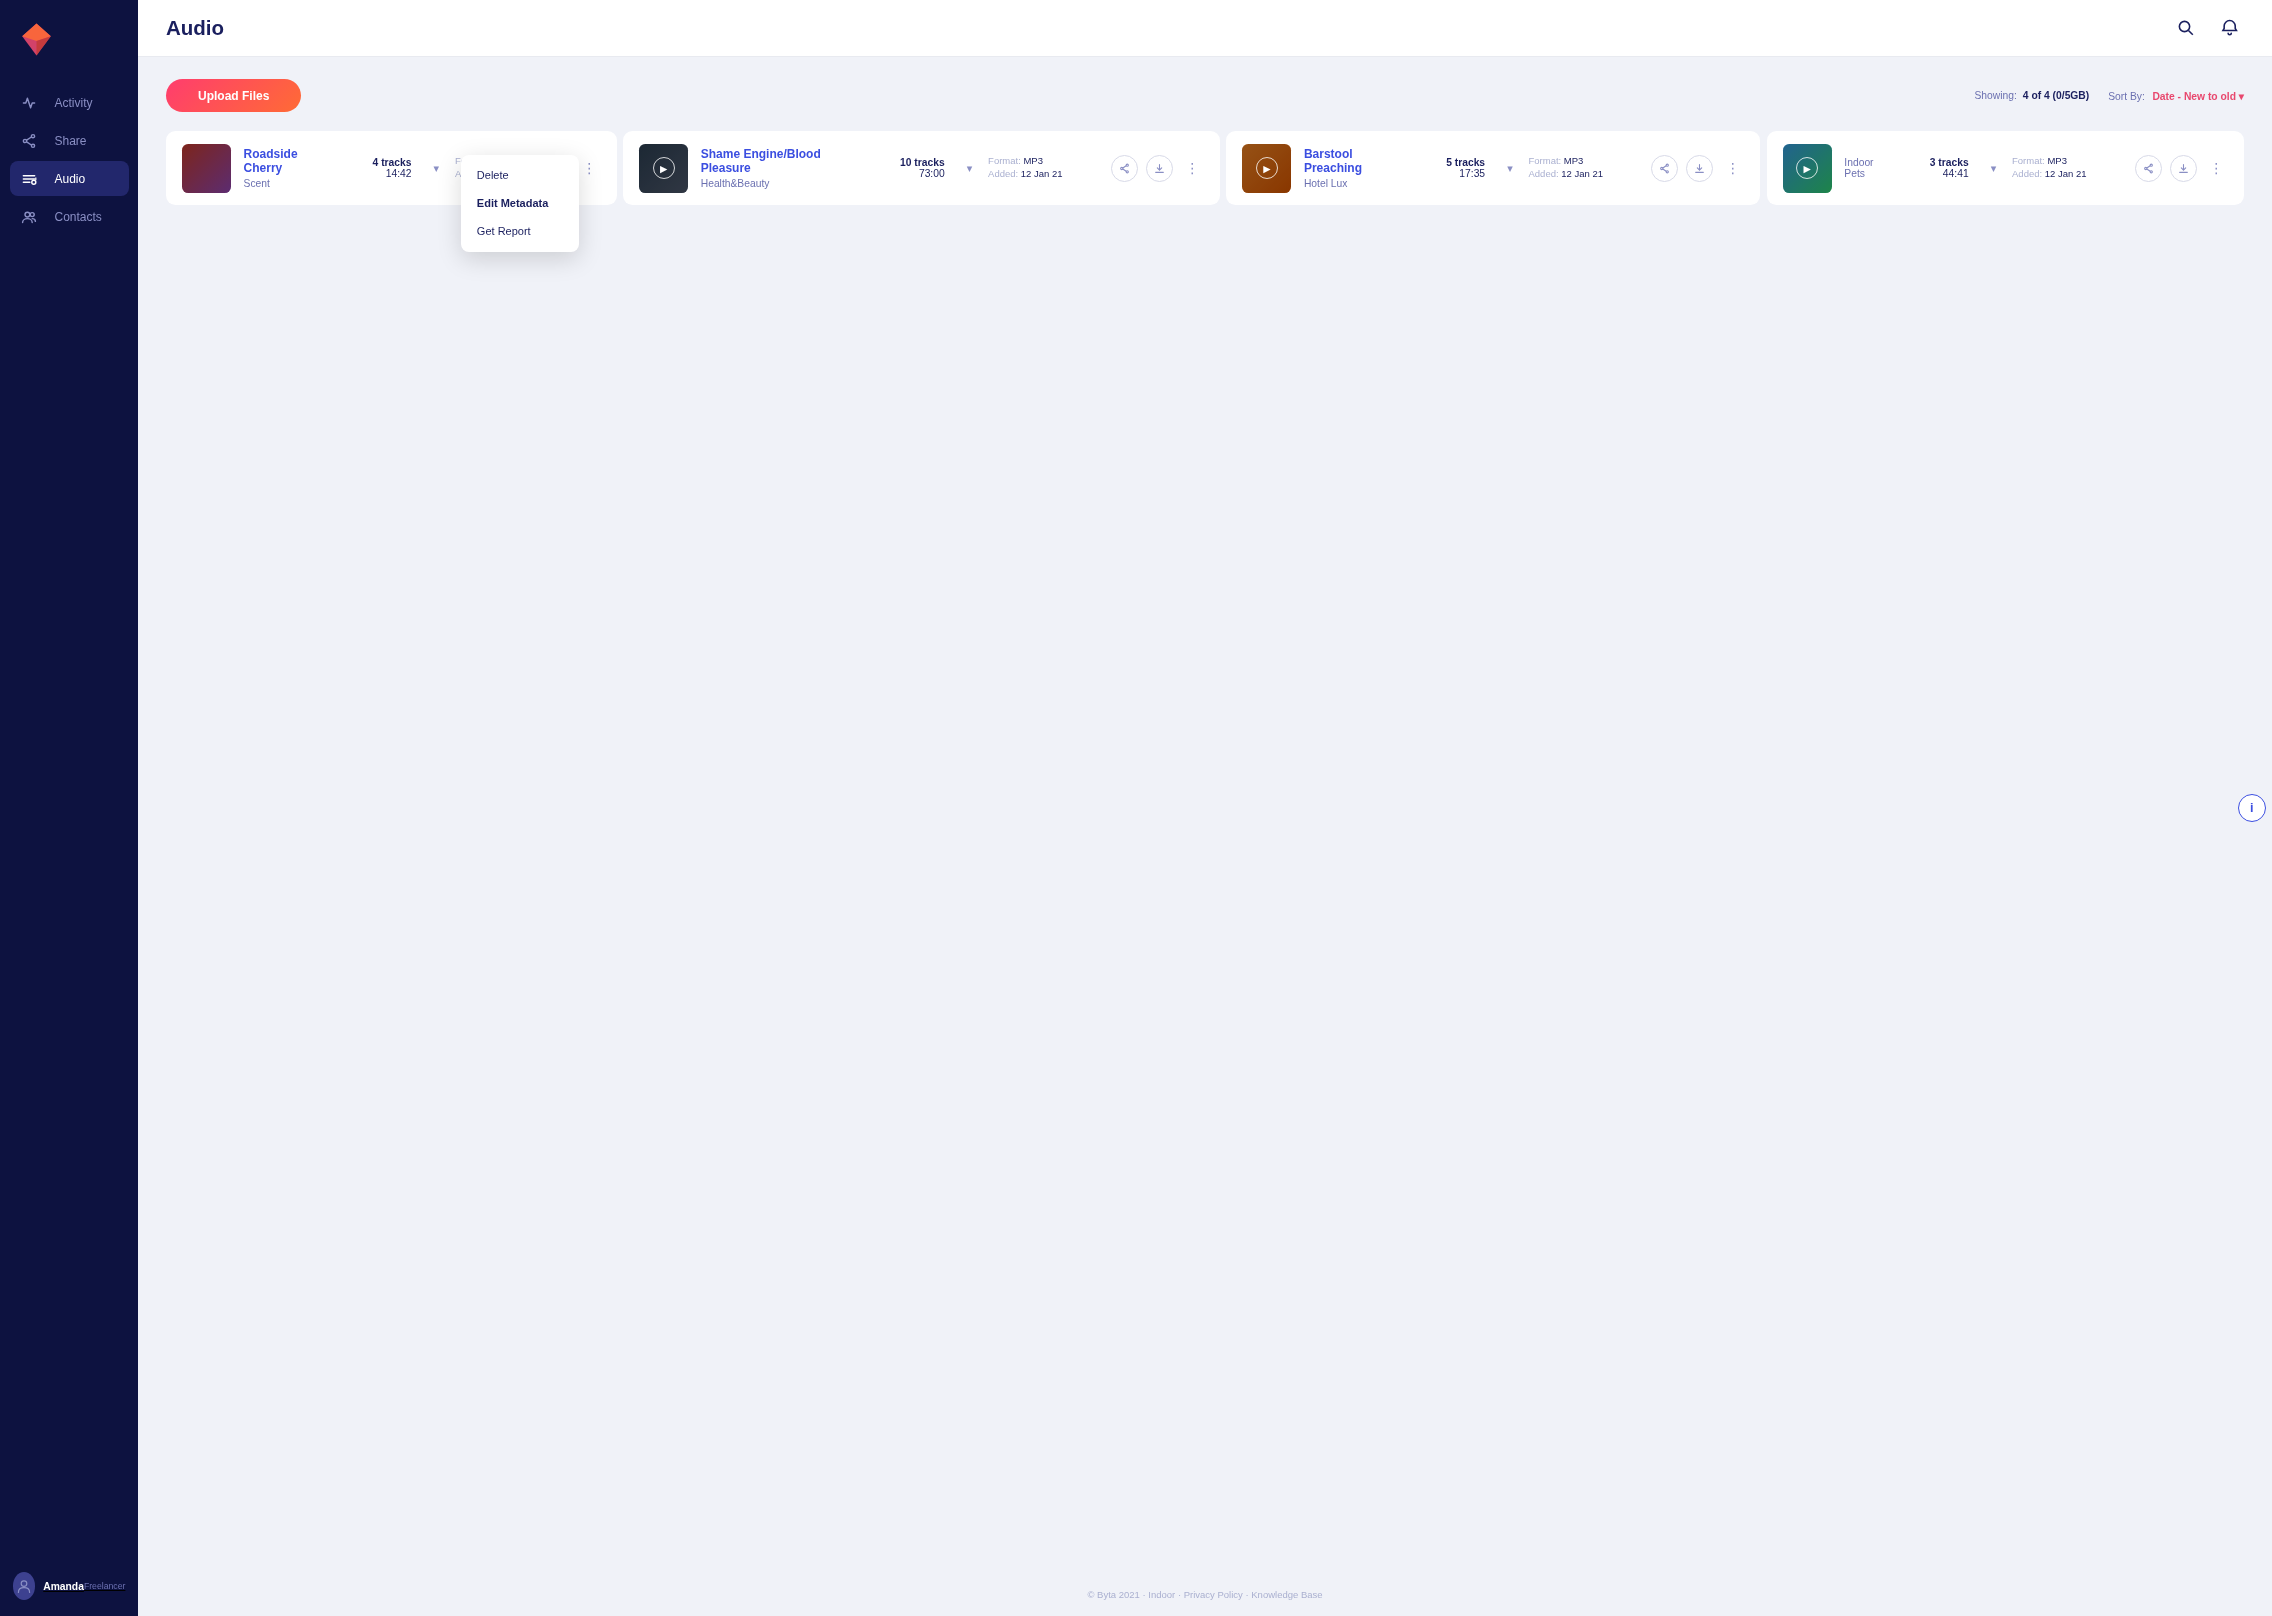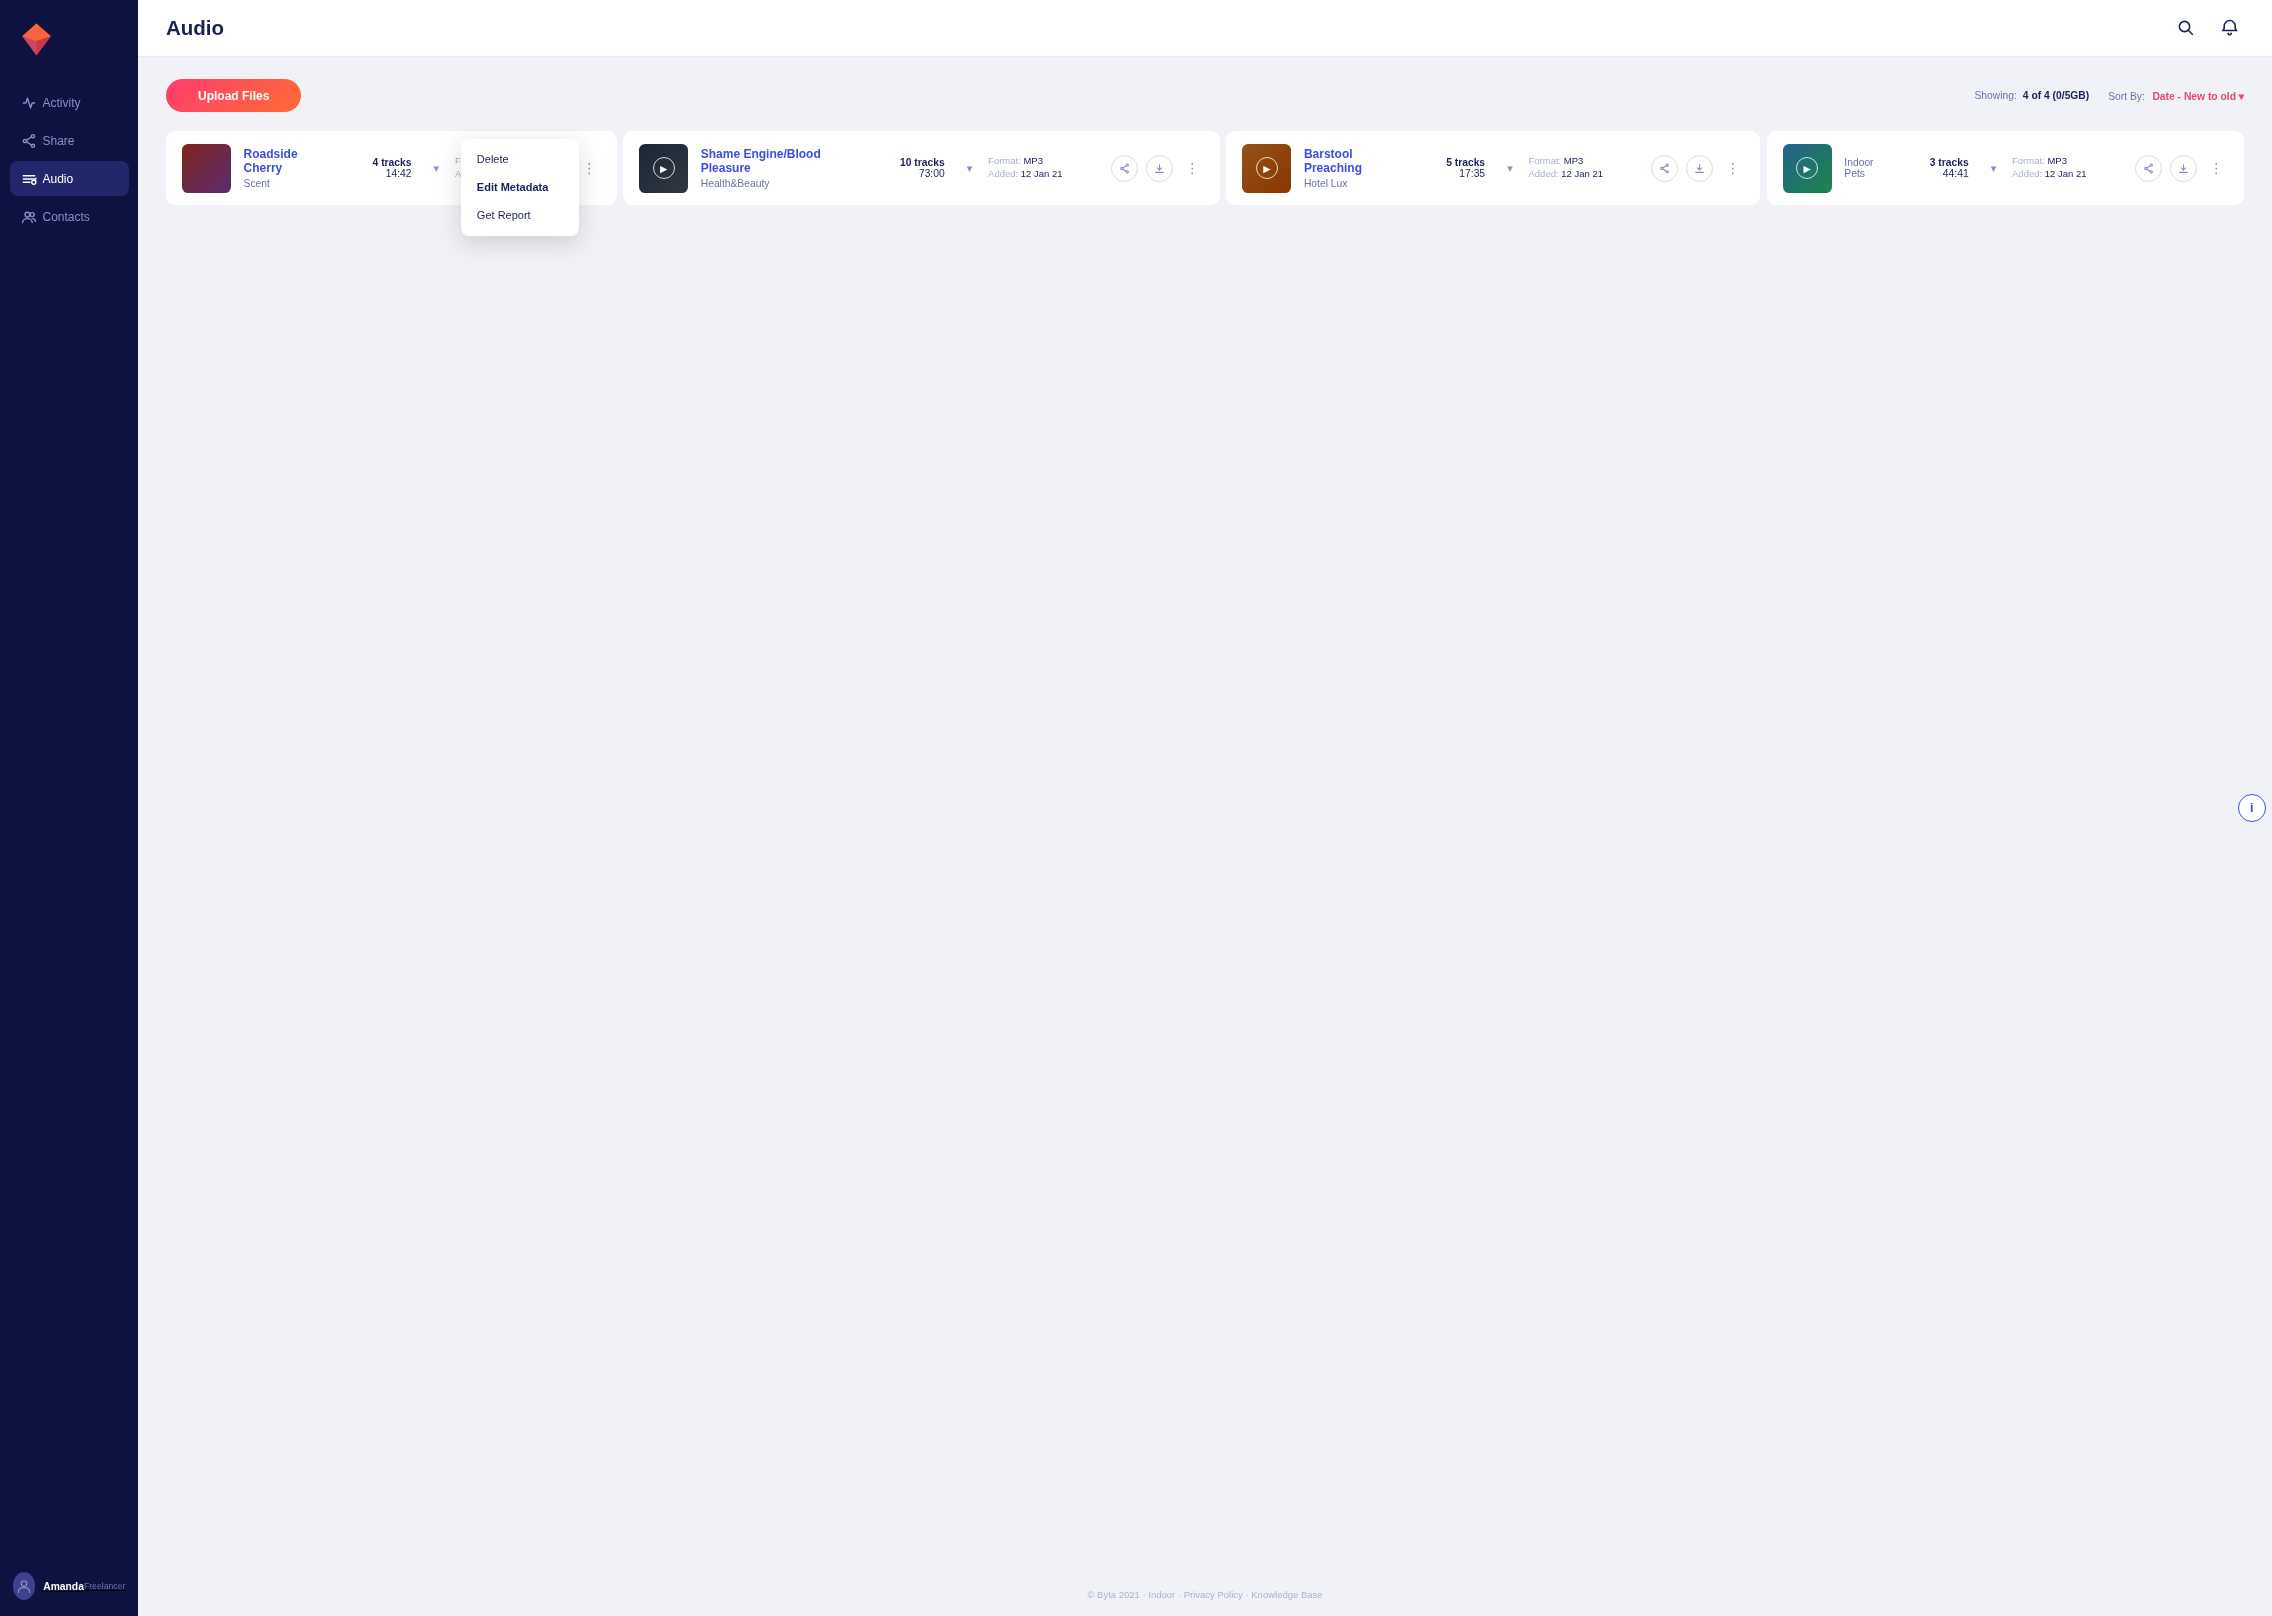--- a/index.html
+++ b/index.html
@@ -31,21 +31,21 @@
     .sidebar-nav {
       flex: 1;
       display: flex;
       flex-direction: column;
       gap: 3.2px;
       padding: 0 9.5px;
     }
     .nav-item {
       display: flex;
       align-items: center;
-      gap: 6px;
+      gap: 18px;
       padding: 9.5px 11px;
       border-radius: 8px;
       color: #8a8fc4;
       font-size: 12px;
       font-weight: 500;
       cursor: pointer;
       text-decoration: none;
     }
     .nav-item.active {
       background: rgba(99, 102, 241, 0.25);
@@ -238,21 +238,21 @@
       background: none; border: none;
       cursor: pointer; color: #8a8fc4;
       font-size: 14px; padding: 3.2px 4.7px;
       display: flex; align-items: center;
     }
 
     
     .dropdown-menu {
       position: absolute;
       right: 38px;
-      top: 8px;
+      top: 24px;
       background: #fff;
       border-radius: 8px;
       box-shadow: 0 6.3px 24px rgba(0,0,0,0.15);
       padding: 6.3px 0;
       min-width: 118px;
       z-index: 100;
     }
     .dropdown-item {
       padding: 8px 16px;
       font-size: 11px;

